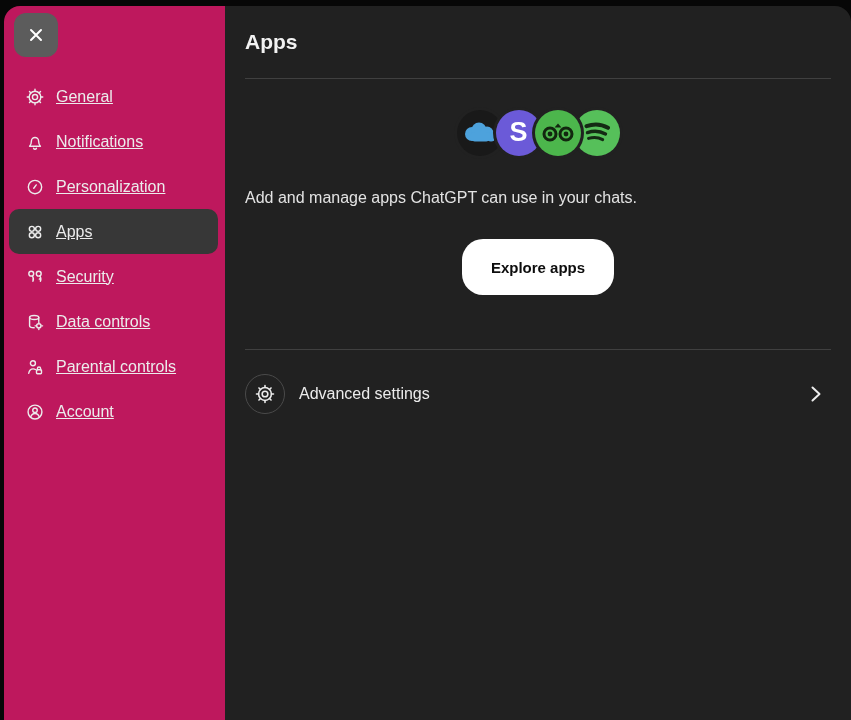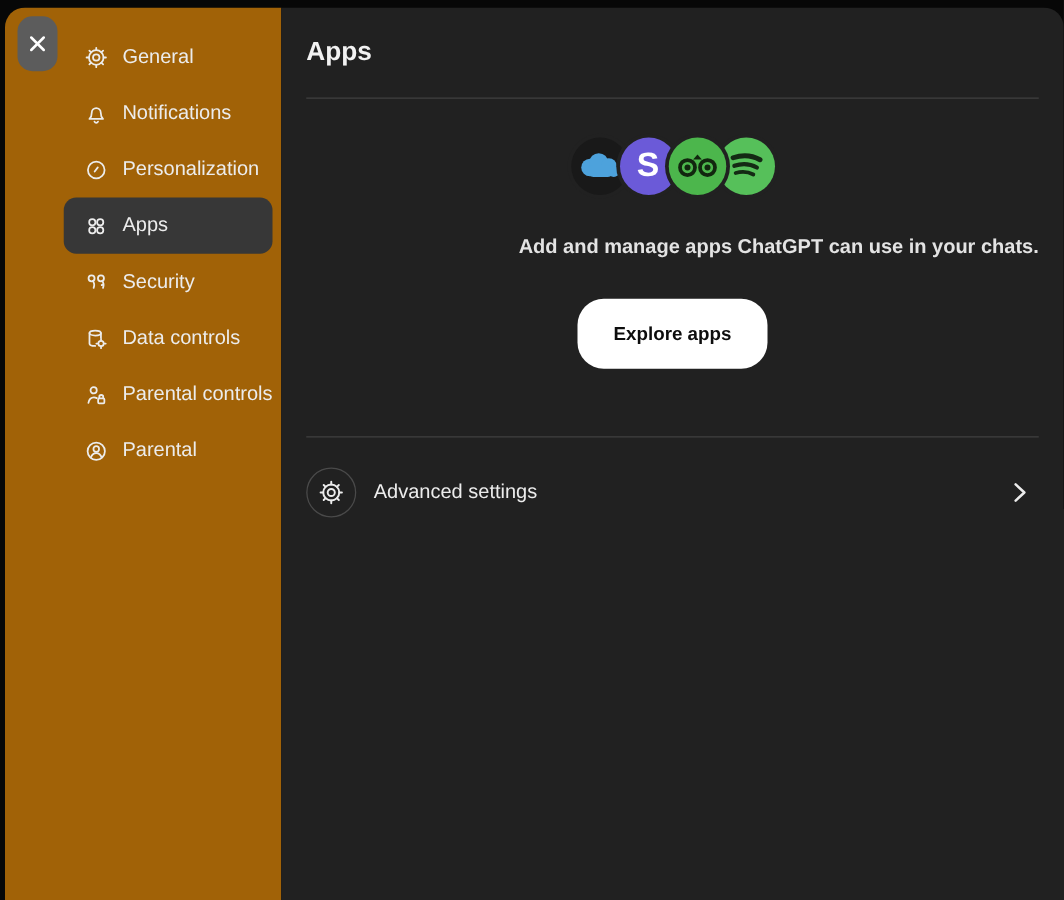--- a/index.html
+++ b/index.html
@@ -11,22 +11,22 @@
     position:relative;
   }
   .dialog {
     position:absolute; left:4px; top:6px; right:0; bottom:0;
     border-radius:16px 16px 0 0;
     overflow:hidden;
     display:flex;
   }
   
   .sidebar {
-    width:221px; background:#a16207; flex:none;
-    display:flex; flex-direction:row;
+    width:221px; background:#be185d; flex:none;
+    display:flex; flex-direction:column;text-decoration:underline;
   }
   .close-btn {
     width:44px; height:44px; margin:7px 0 0 10px;
     background:#5c5c5c; border:none; border-radius:12px;
     display:flex; align-items:center; justify-content:center;
     cursor:pointer;
   }
   .nav { margin-top:17px; }
   .nav-item {
     height:45px; margin:0 7px 0 5px; padding:0 0 0 16px;
@@ -60,22 +60,22 @@
     box-shadow:0 0 0 3px #212121;
     position:relative;
   }
   .app-circle + .app-circle { margin-left:-7px; }
   .ac-salesforce { background:#191919; z-index:1; }
   .ac-s          { background:#6b5ad8; z-index:2; }
   .ac-tripadvisor{ background:#4cb64c; z-index:4; }
   .ac-spotify    { background:#56c05a; z-index:3; }
   .s-letter { color:#fff; font-size:27px; font-weight:700; line-height:1; padding-bottom:2px; }
   .hero-desc {
-    margin-top:33px; text-align:right;
-    font-size:16px; color:#e3e3e3;font-weight:bold;
+    margin-top:33px; text-align:left;
+    font-size:16px; color:#e3e3e3;
   }
   .explore-btn {
     margin:32px auto 0; height:56px; padding:0 29px;
     background:#ffffff; color:#0d0d0d;
     border:none; border-radius:21px;
     font-family:inherit; font-size:15px; font-weight:600;
     display:flex; align-items:center; cursor:pointer;
   }
   
   .advanced-row {
@@ -186,21 +186,21 @@
       </div>
 
       <div class="nav-item">
         <span class="nav-icon">
           <svg viewBox="0 0 24 24" fill="none" stroke="#ececec" stroke-width="1.7" stroke-linecap="round">
             <circle cx="12" cy="12" r="8.3"></circle>
             <circle cx="12" cy="9.8" r="2.7"></circle>
             <path d="M6.8 18c1-2.8 3-4.2 5.2-4.2s4.2 1.4 5.2 4.2"></path>
           </svg>
         </span>
-        <span class="nav-label">Parental</span>
+        <span class="nav-label">Account</span>
       </div>
 
     </nav>
   </aside>
 
   <section class="main">
 
     <h1 class="page-title">Apps</h1>
     <div class="divider divider-1"></div>
 

